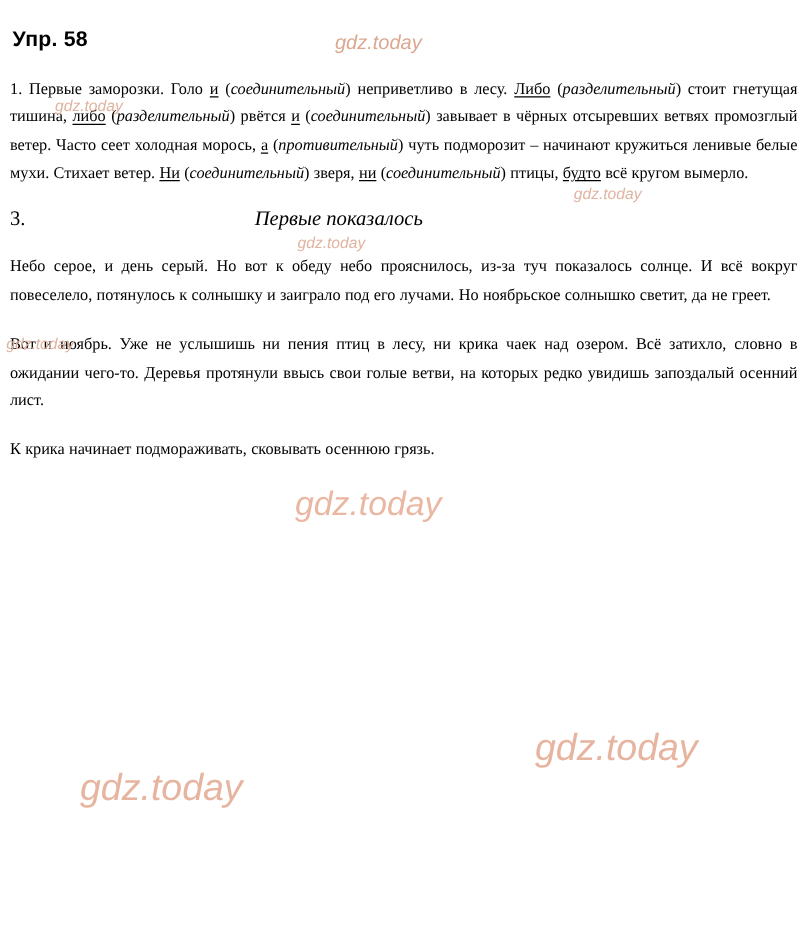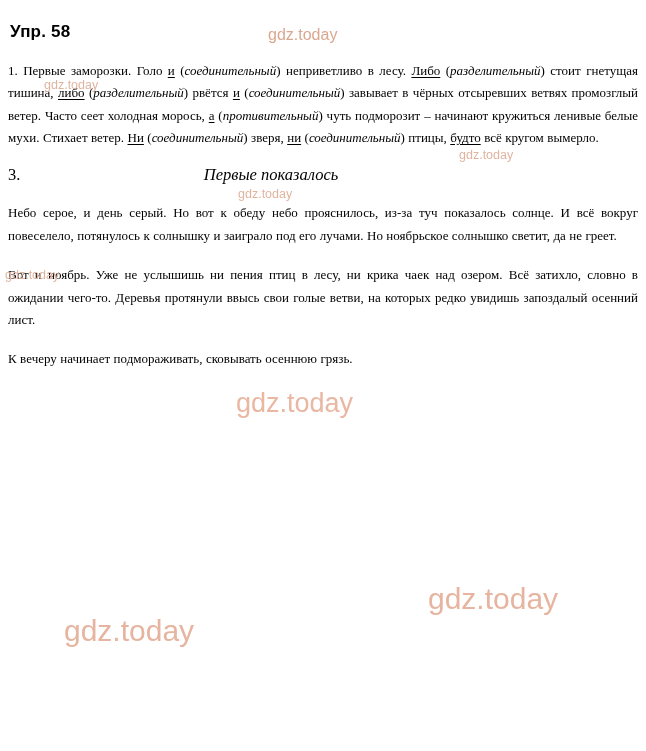--- a/index.html
+++ b/index.html
@@ -71,20 +71,21 @@
     font-size: 16.5px;
   }
   
   .wm {
     position: absolute;
     color: #d6a08a;
     font-family: "Liberation Sans", sans-serif;
     white-space: nowrap;
     pointer-events: none;
     font-weight: normal;
+    font-style: italic;
   }
   .wm.small {
     font-size: 12.5px;
     color: #e0b4a0;
   }
   .wm.med {
     font-size: 16px;
     color: #dba78f;
   }
   .wm.big {
@@ -119,16 +120,16 @@
 
     <div class="item3-row">
       <span class="item3-num">3.</span>
       <span class="item3-head">Первые показалось</span>
     </div>
 
     <p class="para gap"><span>Небо серое, и день серый. Но вот к обеду небо прояснилось, из-за туч показалось солнце. И всё вокруг повеселело, потянулось к солнышку и заиграло под его лучами. Но ноябрьское солнышко светит, да не греет.</span></p>
 
     <p class="para gap"><span>Вот и ноябрь. Уже не услышишь ни пения птиц в лесу, ни крика чаек над озером. Всё затихло, словно в ожидании чего-то. Деревья протянули ввысь свои голые ветви, на которых редко увидишь запоздалый осенний лист.</span></p>
 
-    <p class="para gap"><span>К вечеру начинает подмораживать, сковывать осеннюю грязь.</span></p>
+    <p class="para gap"><span>К крика начинает подмораживать, сковывать осеннюю грязь.</span></p>
 
   </div>
 </div>
 
 </body></html>

